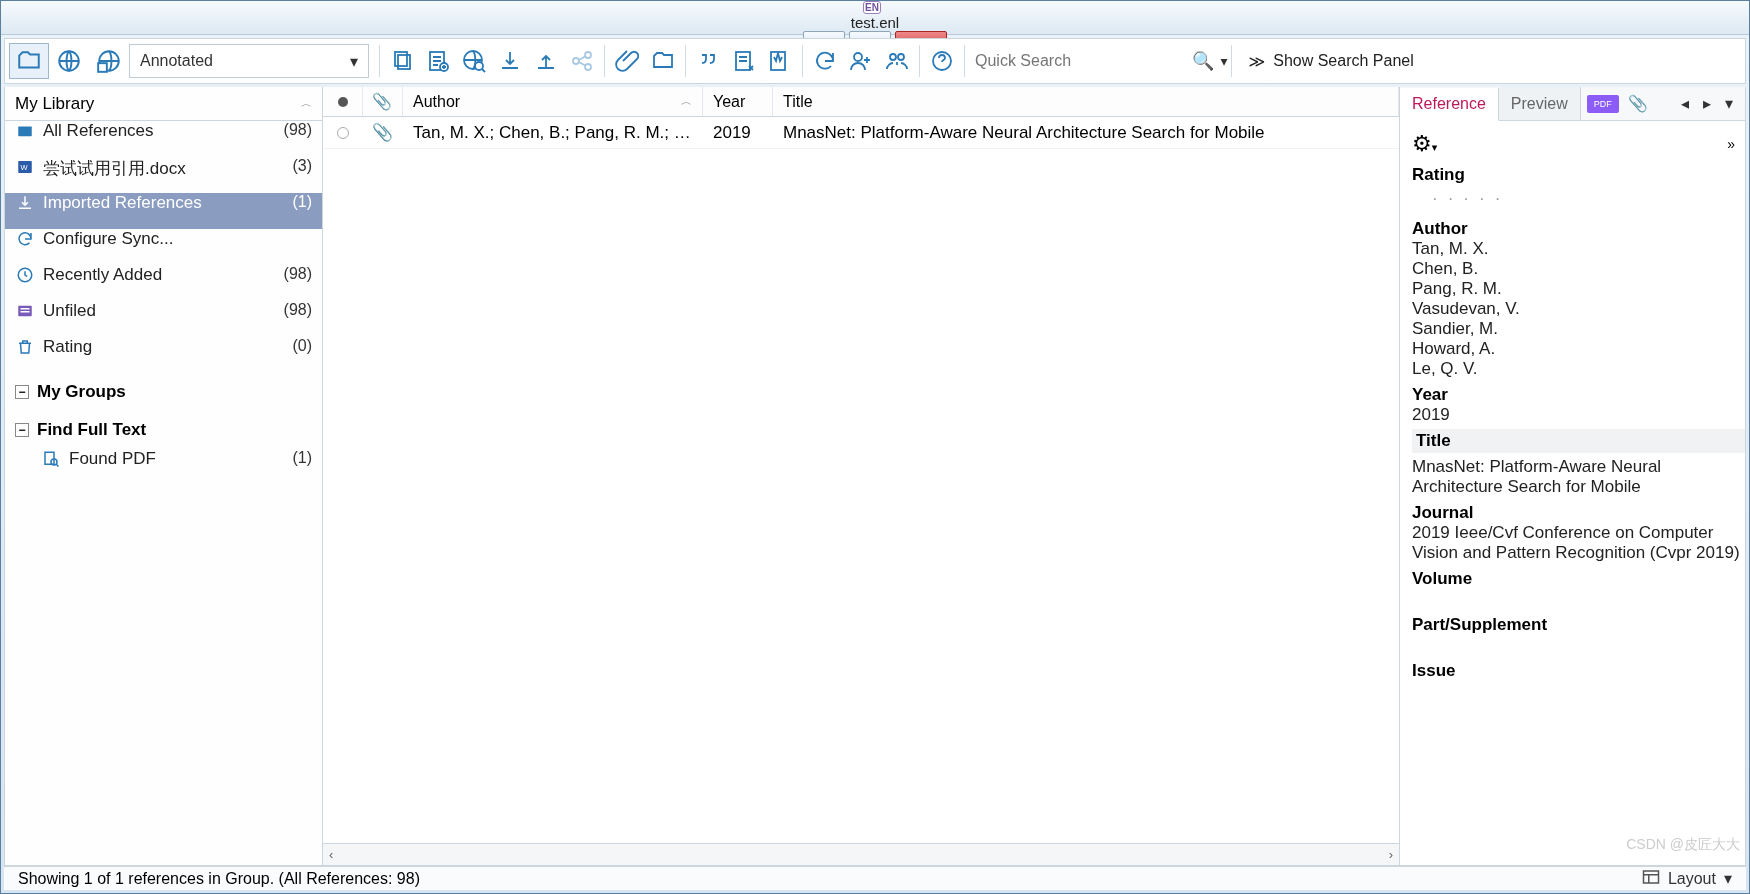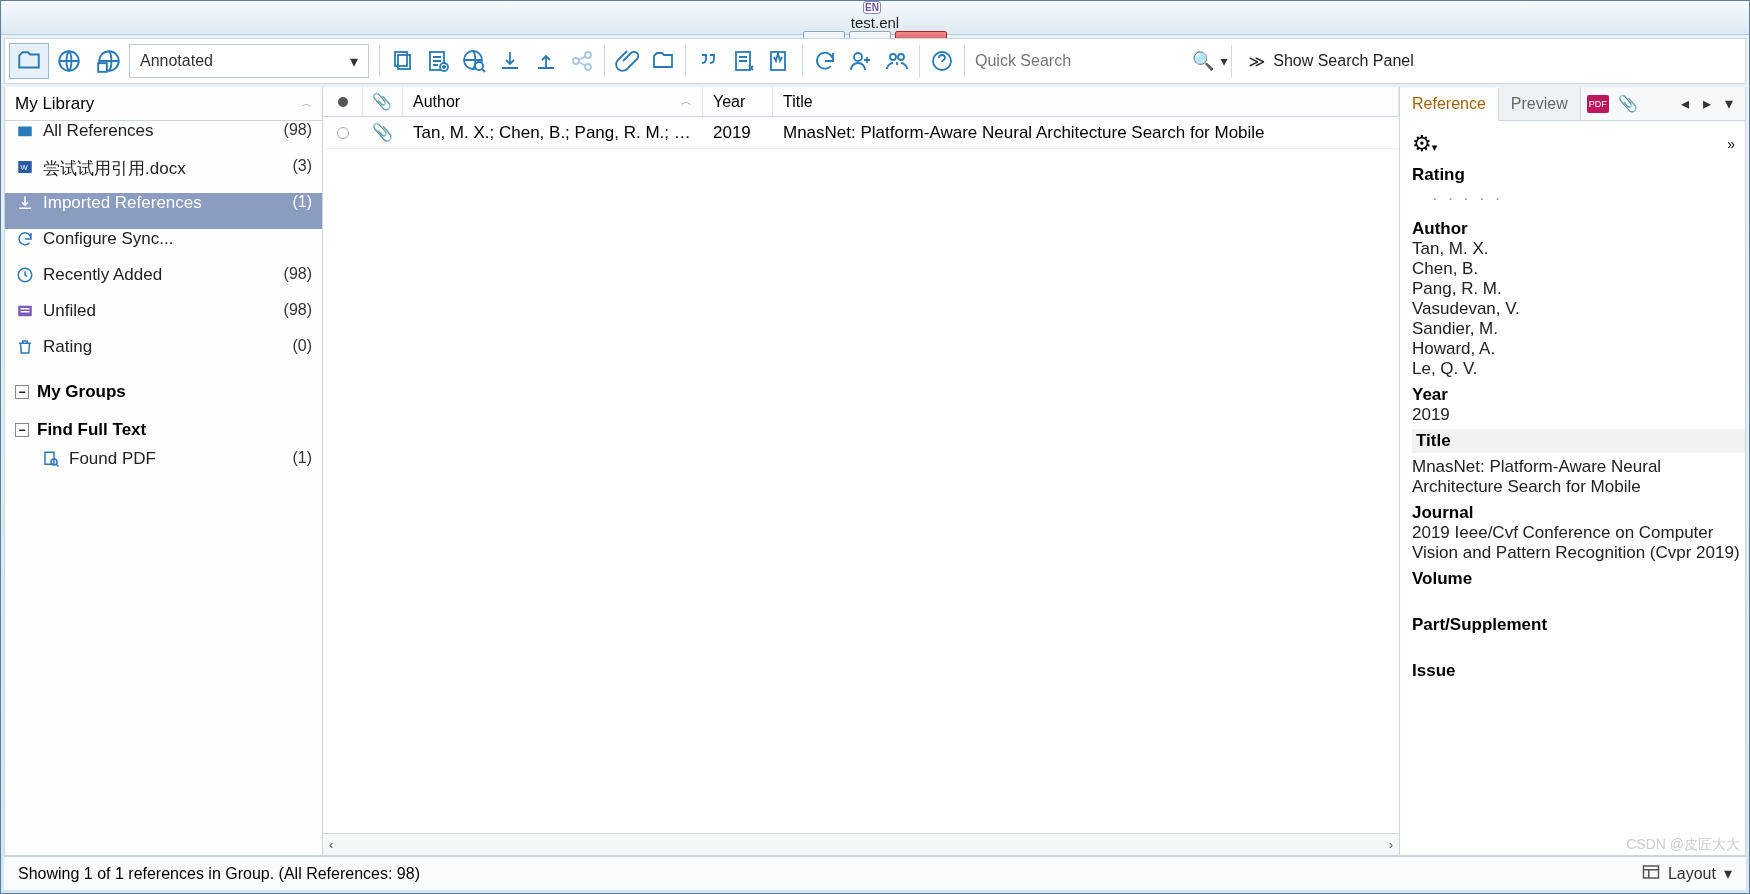--- a/index.html
+++ b/index.html
@@ -50,33 +50,33 @@
 .td.dot{width:40px;display:flex;justify-content:center;}
 .td.clip{width:40px;display:flex;justify-content:center;color:#666;}
 .td.author{flex:0 0 300px;white-space:nowrap;overflow:hidden;text-overflow:ellipsis;}
 .td.year{flex:0 0 70px;}
 .td.title{flex:1;}
 .table-body{flex:1;overflow:auto;}
 .hscroll { height:22px; border-top:1px solid #cbd6de; background:#f4f6f8; display:flex; align-items:center; padding:0 6px; font-size:13px; color:#666; justify-content:space-between;}
 .right-panel { width:346px; border-left:1px solid #cbd6de; display:flex; flex-direction:column; background:#fff;}
 .tabs-row { height:34px; border-bottom:1px solid #cbd6de; display:flex; align-items:center; background:#f6f8fa;}
 .tab { height:100%; padding:0 12px; display:flex; align-items:center; font-size:16px; border-right:1px solid #cbd6de; background:#eef2f5; color:#666;}
-.tab.active { background:#fff; color:#a16207; border-bottom:1px solid #fff; margin-bottom:-1px;}
-.pdf-ico { width:22px; height:18px; background:#be185d; color:#fff; font-size:9px; display:flex;align-items:center;justify-content:center;border-radius:2px; margin:0 6px;}
+.tab.active { background:#fff; color:#be185d; border-bottom:1px solid #fff; margin-bottom:-1px;}
+.pdf-ico { width:32px; height:18px; background:#8b5cf6; color:#fff; font-size:9px; display:flex;align-items:center;justify-content:center;border-radius:2px; margin:0 6px;}
 .nav-arrows { margin-left:auto; display:flex; gap:14px; padding:0 12px; font-size:16px; color:#333;}
 .ref-body { flex:1; overflow-y:auto; padding:8px 4px 8px 12px; font-size:17px; position:relative;}
 .ref-body::-webkit-scrollbar{width:18px;}
 .ref-body::-webkit-scrollbar-thumb{background:#c8d0d8;border:3px solid #f0f2f4;border-radius:9px;}
 .ref-body::-webkit-scrollbar-track{background:#f0f2f4;}
 .gear-row{height:30px;display:flex;align-items:center;justify-content:space-between;padding-right:6px;}
 .field-label { font-weight:bold; margin-top:6px; }
 .field-val { color:#222; }
 .rating-dots { letter-spacing:10px; color:#999; padding:4px 0 4px 20px;}
 .title-field { background:#f0f2f4; padding:2px 4px; margin:4px -4px 4px 0;}
-.statusbar { height:34px; border-top:1px solid #cbd6de; background:#f9fbfc; display:flex; align-items:center; padding:0 14px; font-size:16px; justify-content:space-between; margin:0 3px 3px 3px;}
+.statusbar { height:24px; border-top:1px solid #cbd6de; background:#f9fbfc; display:flex; align-items:center; padding:0 14px; font-size:16px; justify-content:space-between; margin:0 3px 3px 3px;}
 .layout-btn{display:flex;align-items:center;gap:8px;color:#333;}
 .watermark{position:absolute;right:10px;bottom:40px;color:#ccc;font-size:14px;pointer-events:none;}
 </style>
 </head>
 <body>
 
 <div class="window">
 
   <div class="titlebar">
     <div class="app-icon">EN</div>

